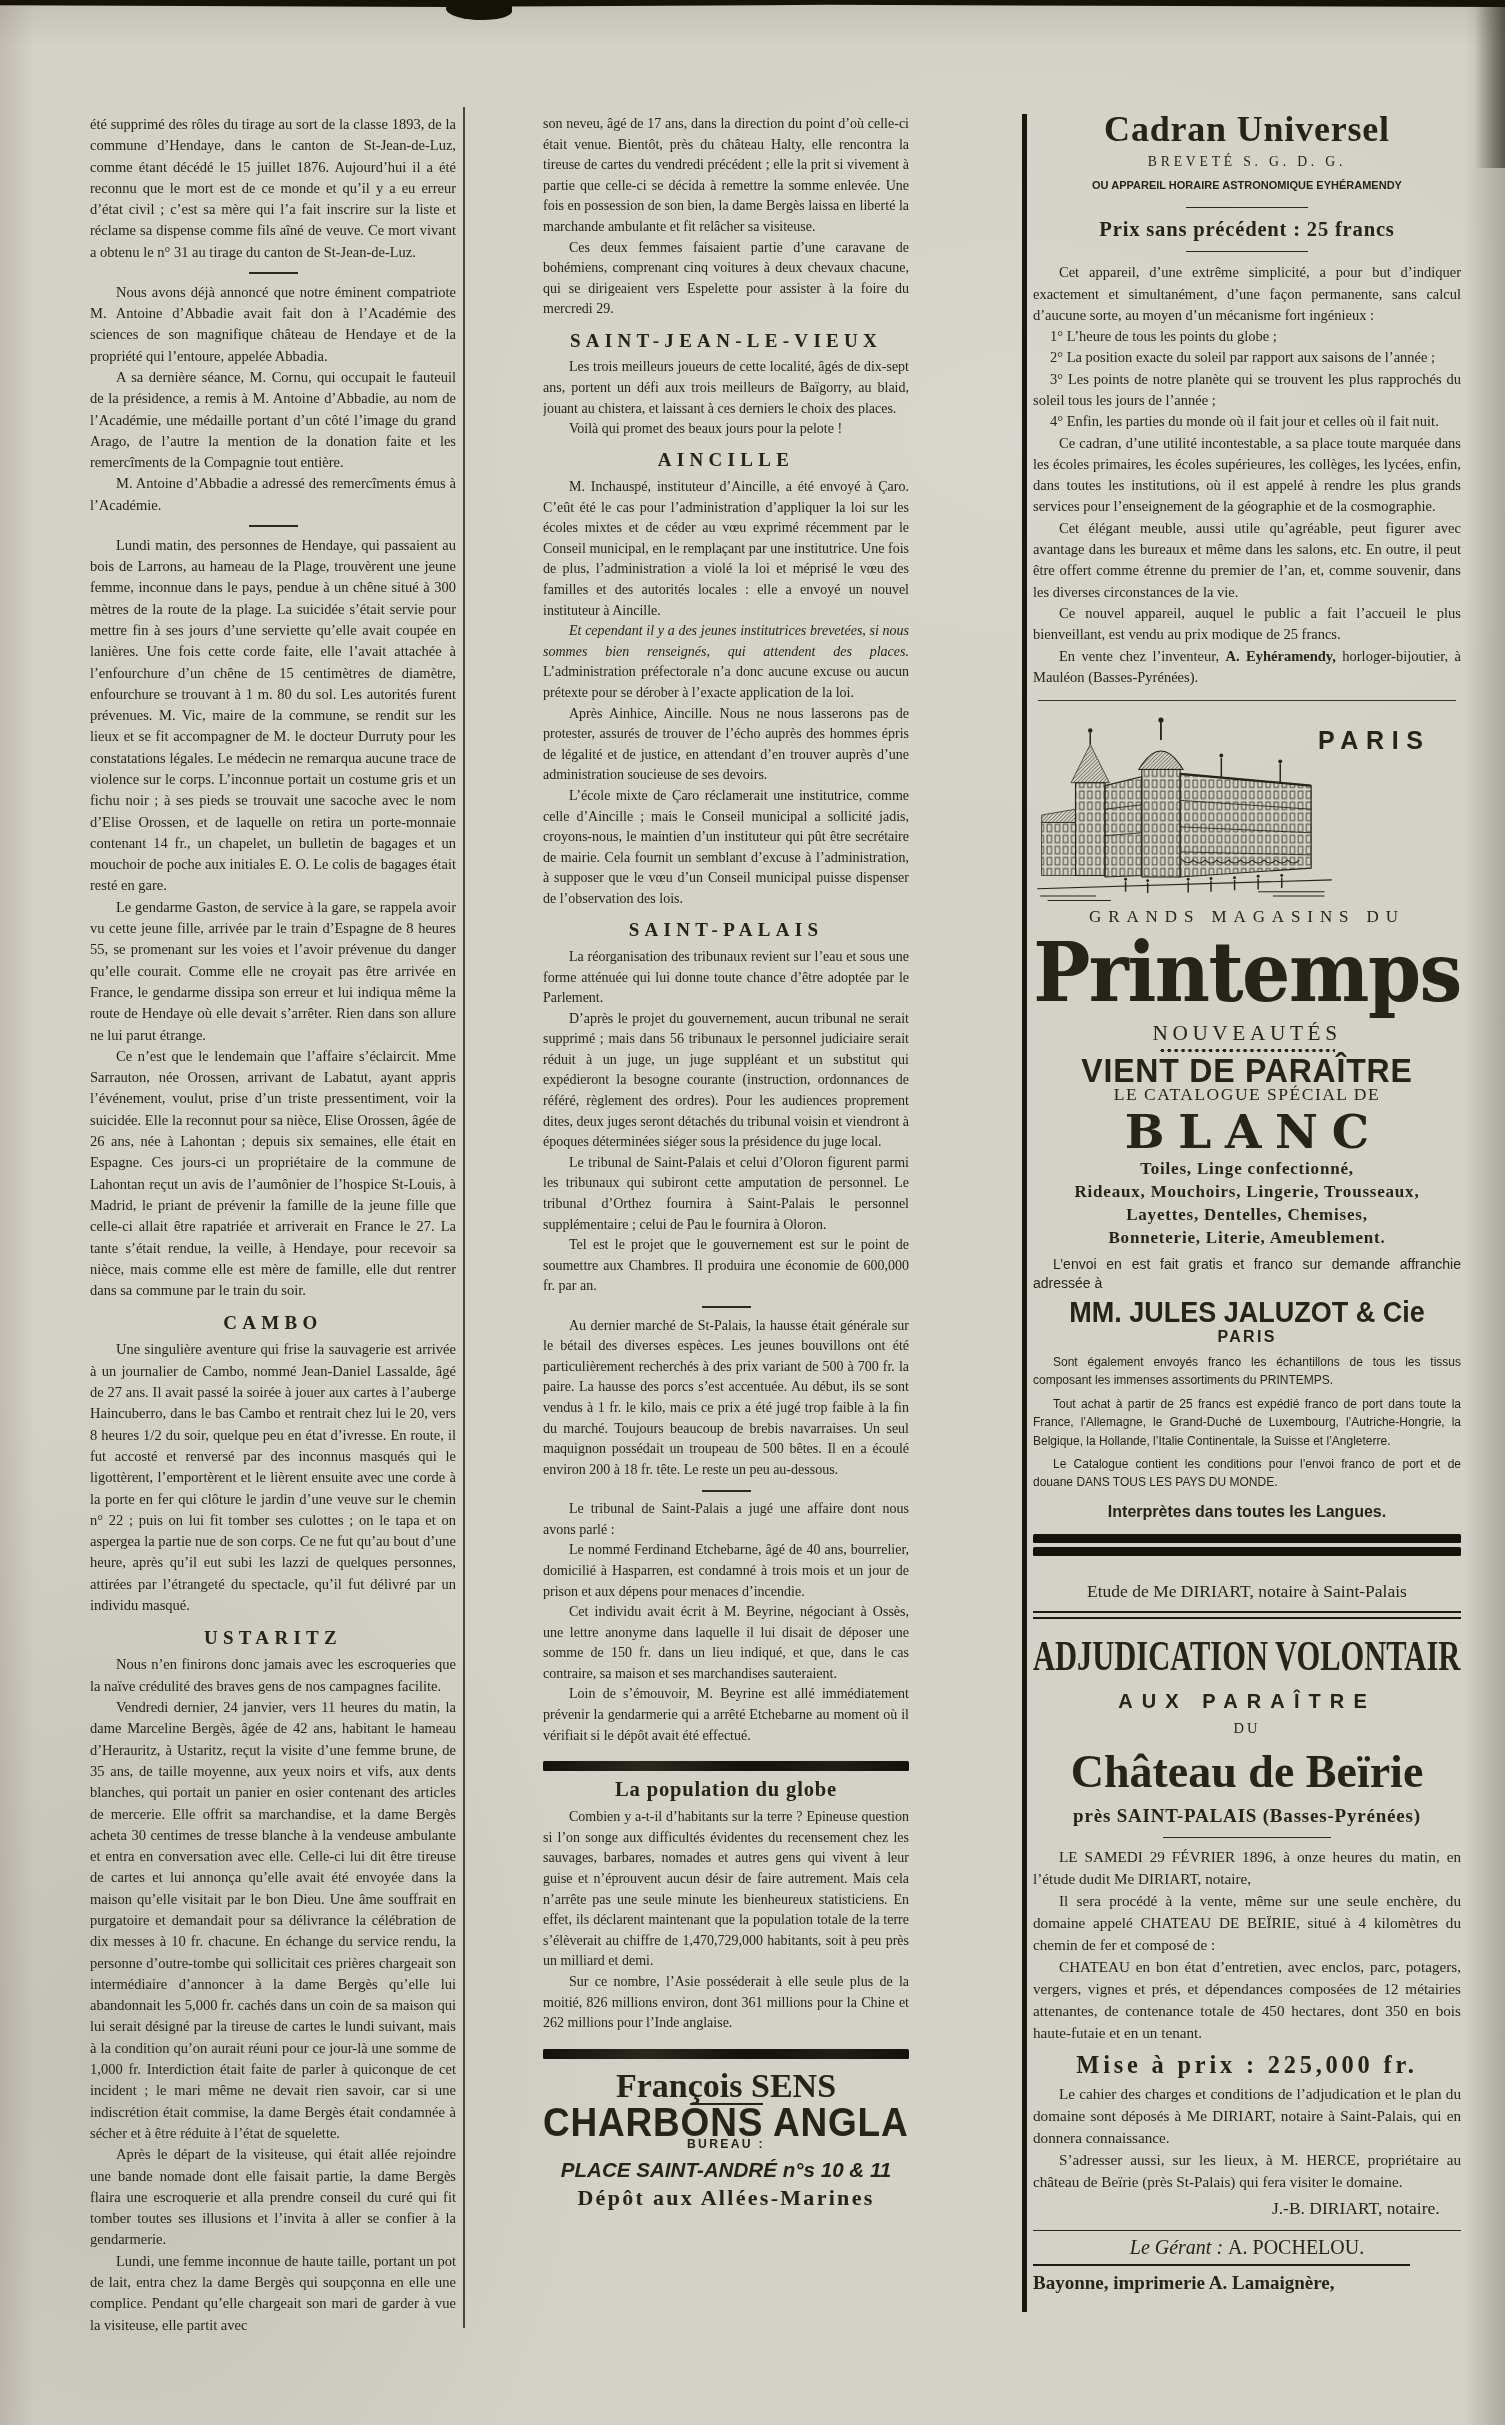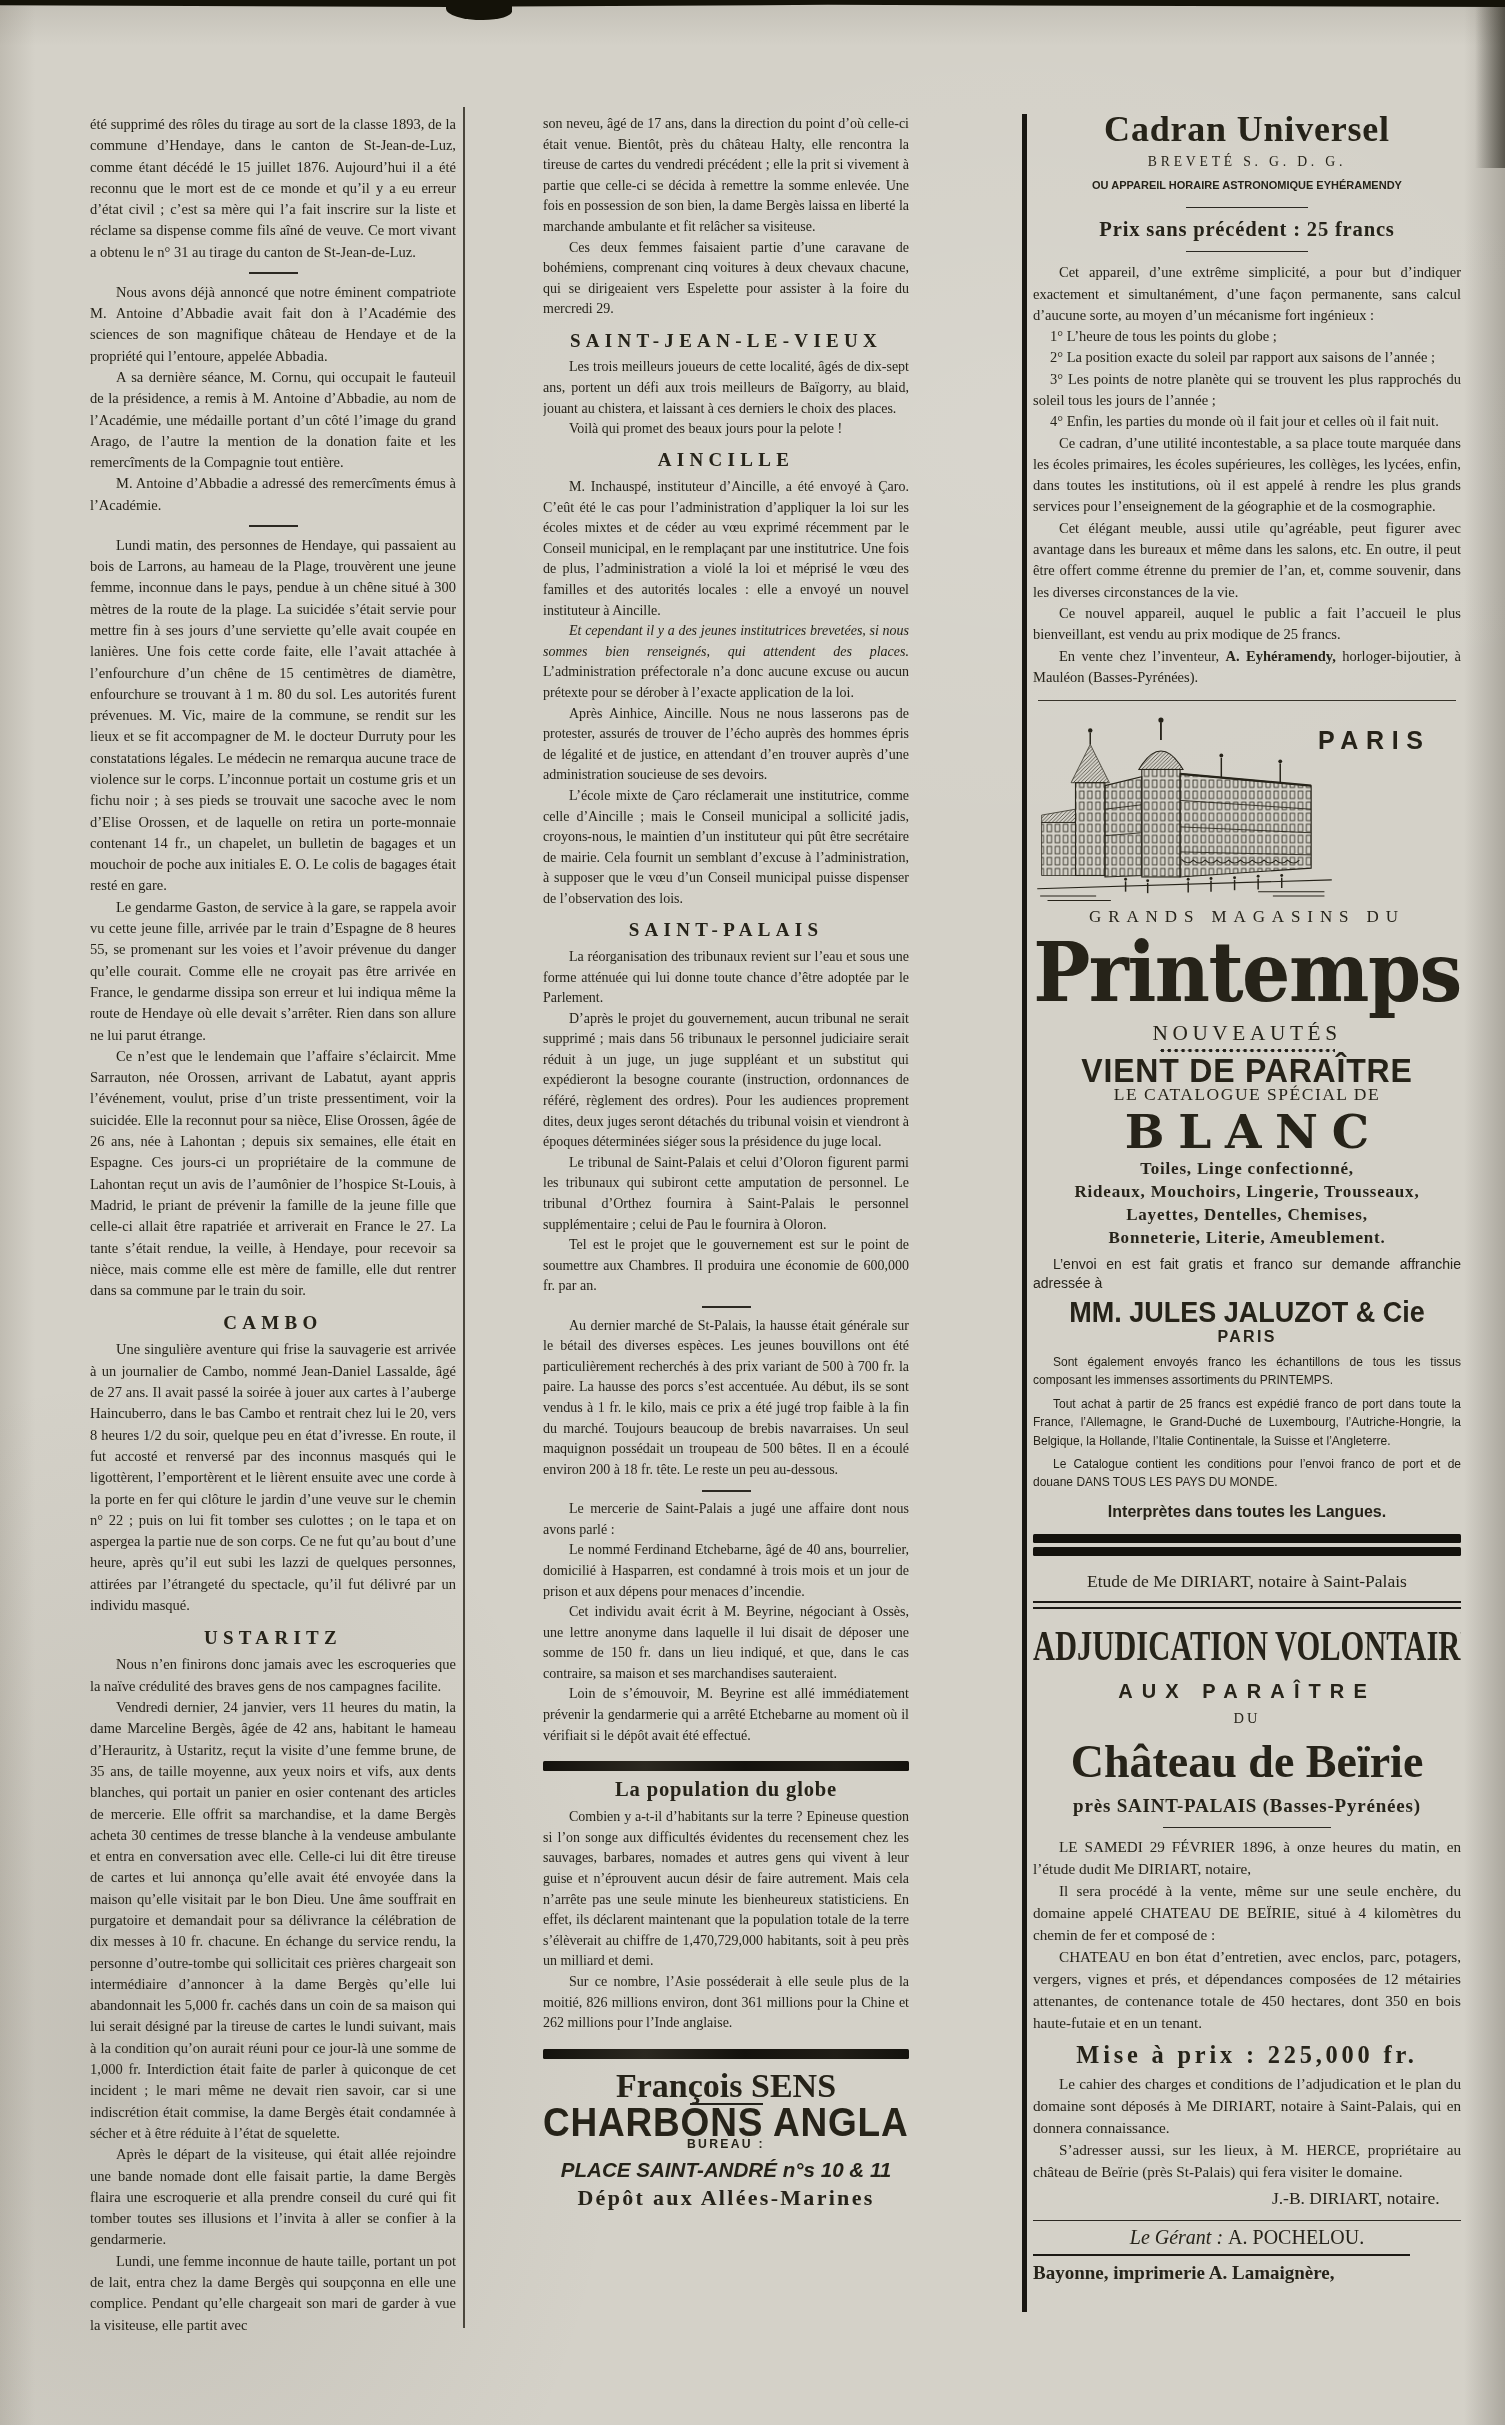--- a/index.html
+++ b/index.html
@@ -93,21 +93,21 @@
     letter-spacing:2.3px;margin-top:4.6px;}
   .fineprint{text-align:justify;}
   .fineprint p{font-family:"Liberation Sans",sans-serif;font-size:12px;line-height:18.3px;
     text-indent:20px;margin:5.3px 0 0;}
   .interpretes{font-family:"Liberation Sans",sans-serif;font-weight:bold;font-size:16px;margin-top:9.1px;}
 
   .dbars{margin-top:12.2px;}
   .dbars div{height:8.4px;background:#14120d;border-radius:1.5px;}
   .dbars div + div{margin-top:4.6px;}
 
-  .etude{font-size:17.5px;line-height:23.6px;margin-top:14px;}
+  .etude{font-size:17.5px;line-height:23.6px;margin-top:24px;}
   .dblrule{height:3.8px;border-top:2.3px solid #1b1914;border-bottom:2.3px solid #1b1914;margin:7.6px 0 4.6px;}
 
   .adj-title{font-weight:bold;font-size:30.5px;line-height:40px;letter-spacing:0px;
     transform:scaleY(1.35);transform-origin:center top;margin-top:10.7px;white-space:nowrap;}
   .adj-sub{font-family:"Liberation Sans",sans-serif;font-weight:bold;font-size:20px;
     letter-spacing:9.1px;margin-top:21.3px;}
   .adj-du{font-size:14.5px;letter-spacing:3px;margin-top:6px;}
   .adj-chateau{font-weight:bold;font-size:46px;line-height:49px;margin-top:7.6px;white-space:nowrap;}
   .adj-pres{font-weight:bold;font-size:19px;letter-spacing:0.8px;margin-top:9.1px;}
   .adj-rule{width:168px;border-top:1.5px solid #2b2822;margin:10.7px auto 7.6px;}
@@ -163,21 +163,21 @@
     <p>Après Ainhice, Aincille. Nous ne nous lasserons pas de protester, assurés de trouver de l’écho auprès des hommes épris de légalité et de justice, en attendant d’en trouver auprès d’une administration soucieuse de ses devoirs.</p>
     <p>L’école mixte de Çaro réclamerait une institutrice, comme celle d’Aincille ; mais le Conseil municipal a sollicité jadis, croyons-nous, le maintien d’un instituteur qui pût être secrétaire de mairie. Cela fournit un semblant d’excuse à l’administration, à supposer que le vœu d’un Conseil municipal puisse dispenser de l’observation des lois.</p>
     <h2 class="section">SAINT-PALAIS</h2>
     <p>La réorganisation des tribunaux revient sur l’eau et sous une forme atténuée qui lui donne toute chance d’être adoptée par le Parlement.</p>
     <p>D’après le projet du gouvernement, aucun tribunal ne serait supprimé ; mais dans 56 tribunaux le personnel judiciaire serait réduit à un juge, un juge suppléant et un substitut qui expédieront la besogne courante (instruction, ordonnances de référé, règlement des ordres). Pour les audiences proprement dites, deux juges seront détachés du tribunal voisin et viendront à époques déterminées siéger sous la présidence du juge local.</p>
     <p>Le tribunal de Saint-Palais et celui d’Oloron figurent parmi les tribunaux qui subiront cette amputation de personnel. Le tribunal d’Orthez fournira à Saint-Palais le personnel supplémentaire ; celui de Pau le fournira à Oloron.</p>
     <p>Tel est le projet que le gouvernement est sur le point de soumettre aux Chambres. Il produira une économie de 600,000 fr. par an.</p>
     <div class="dash"></div>
     <p>Au dernier marché de St-Palais, la hausse était générale sur le bétail des diverses espèces. Les jeunes bouvillons ont été particulièrement recherchés à des prix variant de 500 à 700 fr. la paire. La hausse des porcs s’est accentuée. Au début, ils se sont vendus à 1 fr. le kilo, mais ce prix a été jugé trop faible à la fin du marché. Toujours beaucoup de brebis navarraises. Un seul maquignon possédait un troupeau de 500 bêtes. Il en a écoulé environ 200 à 18 fr. tête. Le reste un peu au-dessous.</p>
     <div class="dash"></div>
-    <p>Le mercerie de Saint-Palais a jugé une affaire dont nous avons parlé :</p>
+    <p>Le tribunal de Saint-Palais a jugé une affaire dont nous avons parlé :</p>
     <p>Le nommé Ferdinand Etchebarne, âgé de 40 ans, bourrelier, domicilié à Hasparren, est condamné à trois mois et un jour de prison et aux dépens pour menaces d’incendie.</p>
     <p>Cet individu avait écrit à M. Beyrine, négociant à Ossès, une lettre anonyme dans laquelle il lui disait de déposer une somme de 150 fr. dans un lieu indiqué, et que, dans le cas contraire, sa maison et ses marchandises sauteraient.</p>
     <p>Loin de s’émouvoir, M. Beyrine est allé immédiatement prévenir la gendarmerie qui a arrêté Etchebarne au moment où il vérifiait si le dépôt avait été effectué.</p>
     <div class="thickbar"></div>
     <h3 class="pop-title">La population du globe</h3>
     <p>Combien y a-t-il d’habitants sur la terre ? Epineuse question si l’on songe aux difficultés évidentes du recensement chez les sauvages, barbares, nomades et autres gens qui vivent à leur guise et n’éprouvent aucun désir de faire autrement. Mais cela n’arrête pas une seule minute les bienheureux statisticiens. En effet, ils déclarent maintenant que la population totale de la terre s’élèverait au chiffre de 1,470,729,000 habitants, soit à peu près un milliard et demi.</p>
     <p>Sur ce nombre, l’Asie posséderait à elle seule plus de la moitié, 826 millions environ, dont 361 millions pour la Chine et 262 millions pour l’Inde anglaise.</p>
     <div class="thickbar"></div>
     <div class="sens-ad">
       <div class="sens-name">François SENS</div>

